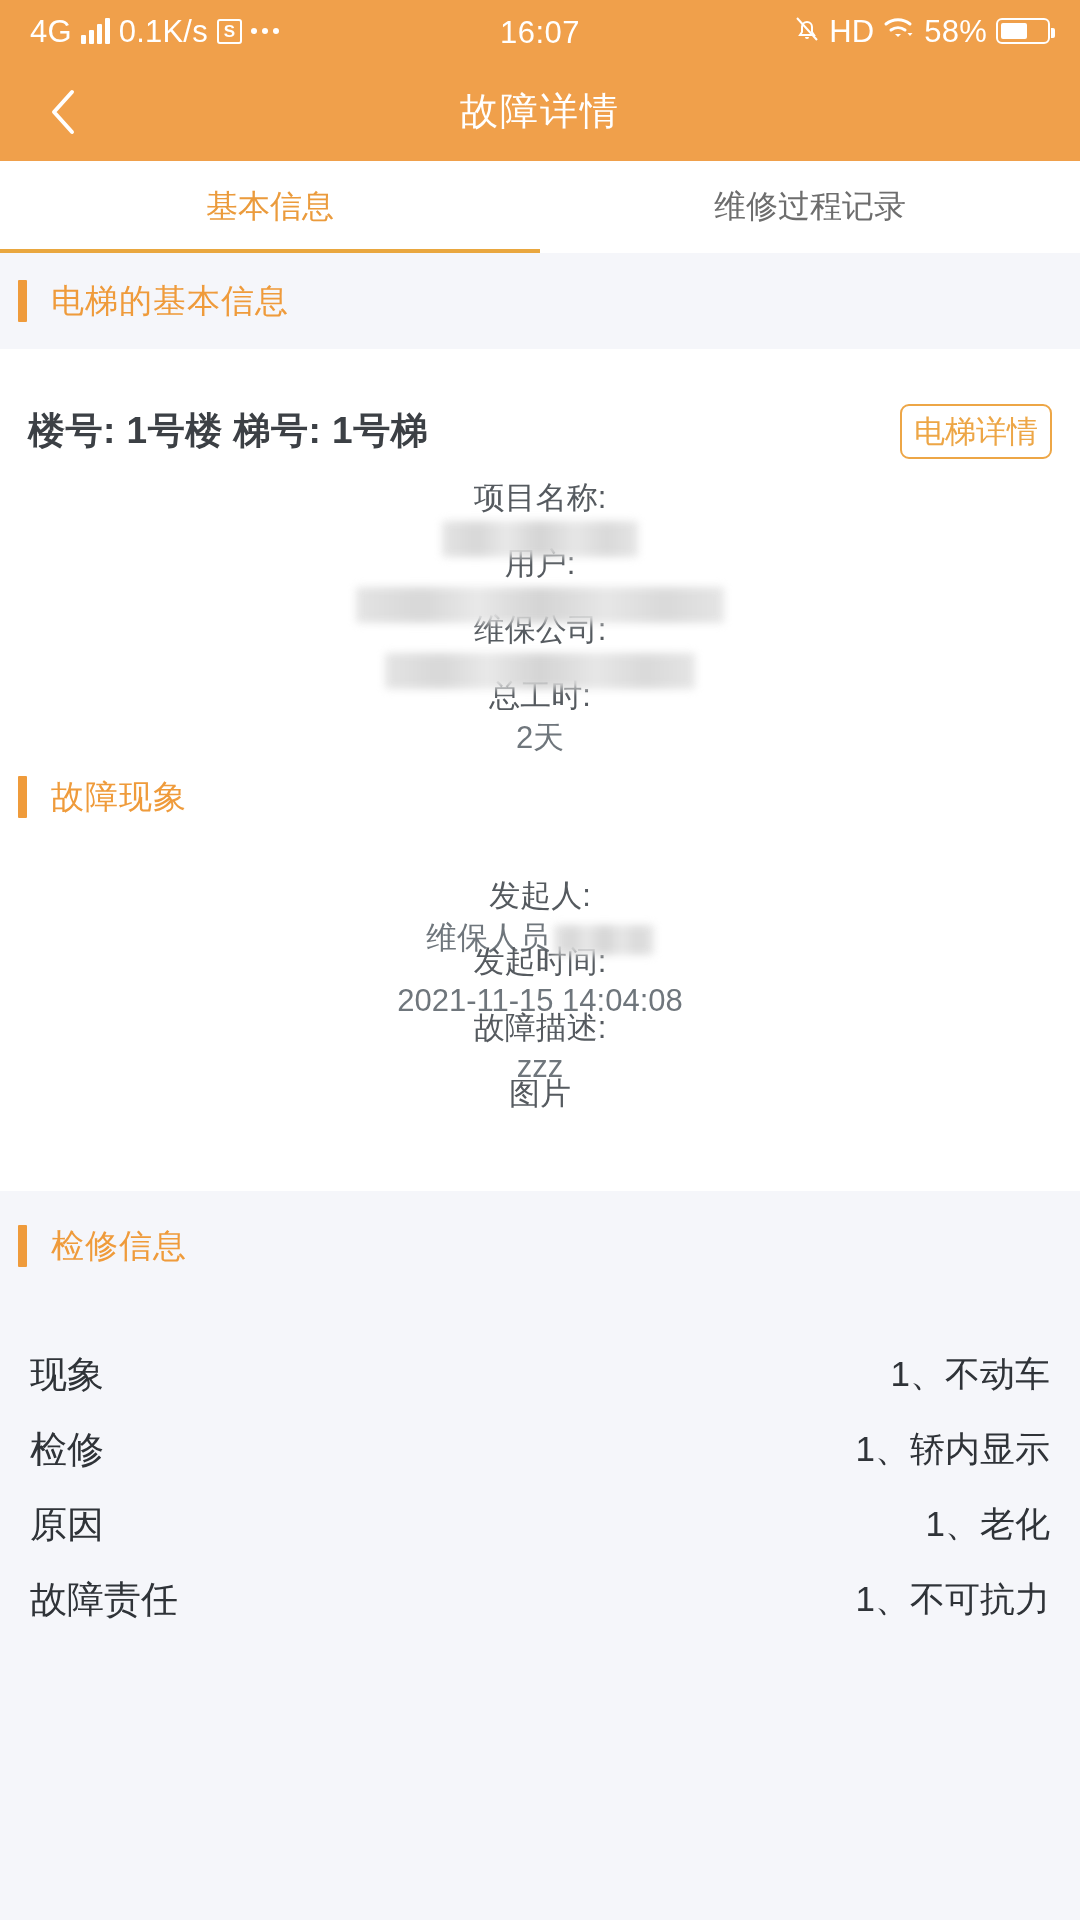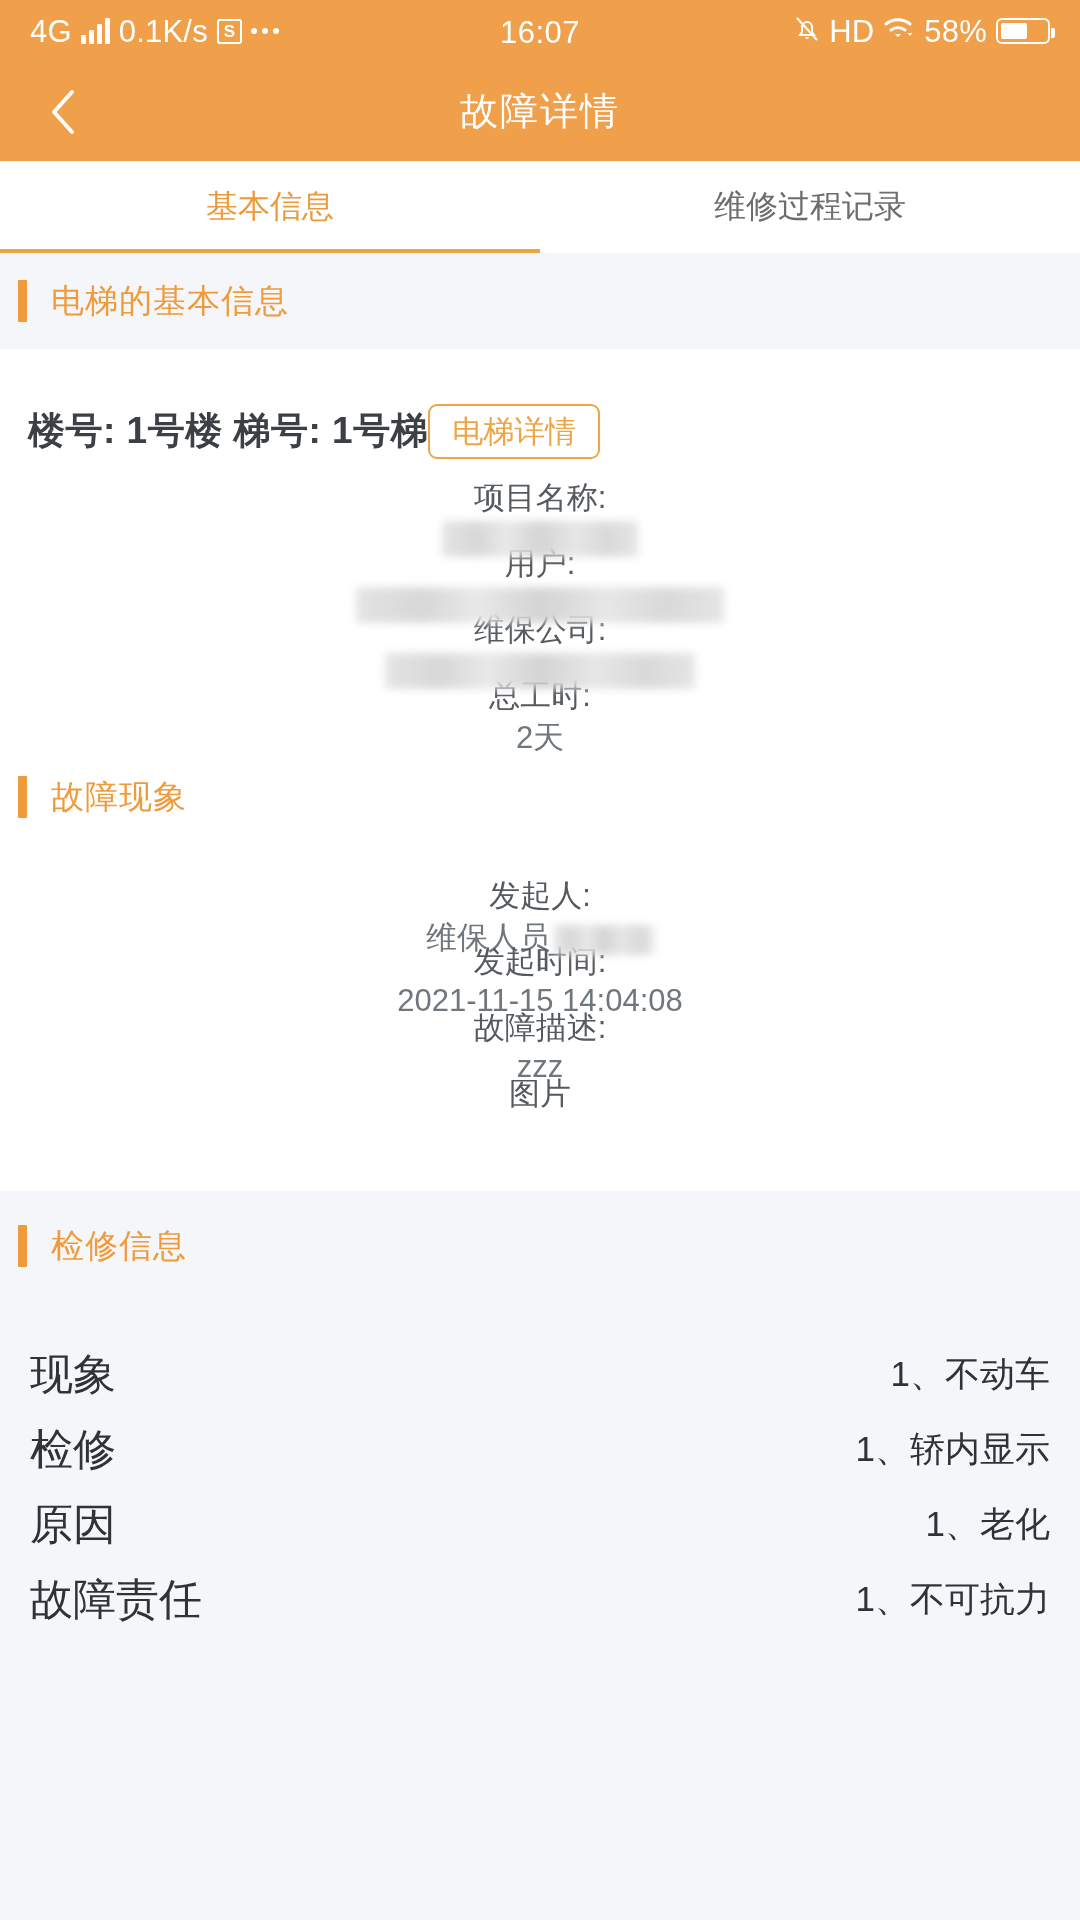--- a/index.html
+++ b/index.html
@@ -56,40 +56,40 @@
   .section-head.banded { background:#f5f6fa; }
   .bar { width:9px; height:42px; background:#ef9b3b; border-radius:1px; margin-right:24px; }
   .section-title { color:#ef9b3b; font-size:33px; letter-spacing:1px; }
 
   
   .row { display:flex; align-items:center; justify-content:space-between;
          padding:0 30px; height:66px;flex-direction:column; }
   .row .k { color:#555a5f; font-size:31px; }
   .row .v { color:#6f767c; font-size:31px; text-align:right; }
 
-  .headrow { display:flex; align-items:center; 
+  .headrow { display:flex; align-items:center; justify-content:space-between;
              padding:0 28px; height:92px; }
   .headrow .h { font-size:37px; font-weight:bold; color:#3c4045; letter-spacing:.5px; }
   .detail-btn { border:2px solid #eda646; color:#eda646; border-radius:9px;
-                font-size:31px; padding:10px 22px; background:#fff; line-height:1; }
+                font-size:31px; padding:10px 12px; background:#fff; line-height:1; }
 
   
   .redact { display:inline-block; height:36px; border-radius:3px;
             background:linear-gradient(90deg,#e3e3e3 0%,#d6d6d6 18%,#e8e8e8 33%,
                         #d2d2d2 50%,#e6e6e6 68%,#d8d8d8 84%,#e4e4e4 100%);
             filter:blur(4px); opacity:.95; vertical-align:middle; }
   .redact.w1 { width:196px; }
   .redact.w2 { width:368px; }
   .redact.w3 { width:310px; }
   .redact.w4 { width:100px; height:30px; margin-left:4px; }
 
   
   .rr { display:flex; align-items:center; justify-content:space-between;
         padding:0 30px; height:75px; }
-  .rr .k { font-size:43px; color:#2f3338; }
+  .rr .k { font-size:37px; color:#2f3338; }
   .rr .v { font-size:35px; color:#2f3338; }
 
   .band { background:#f5f6fa; }
   .spacer-white { background:#fff; }
 </style>
 </head>
 <body>
 
 <div id="app">
 

